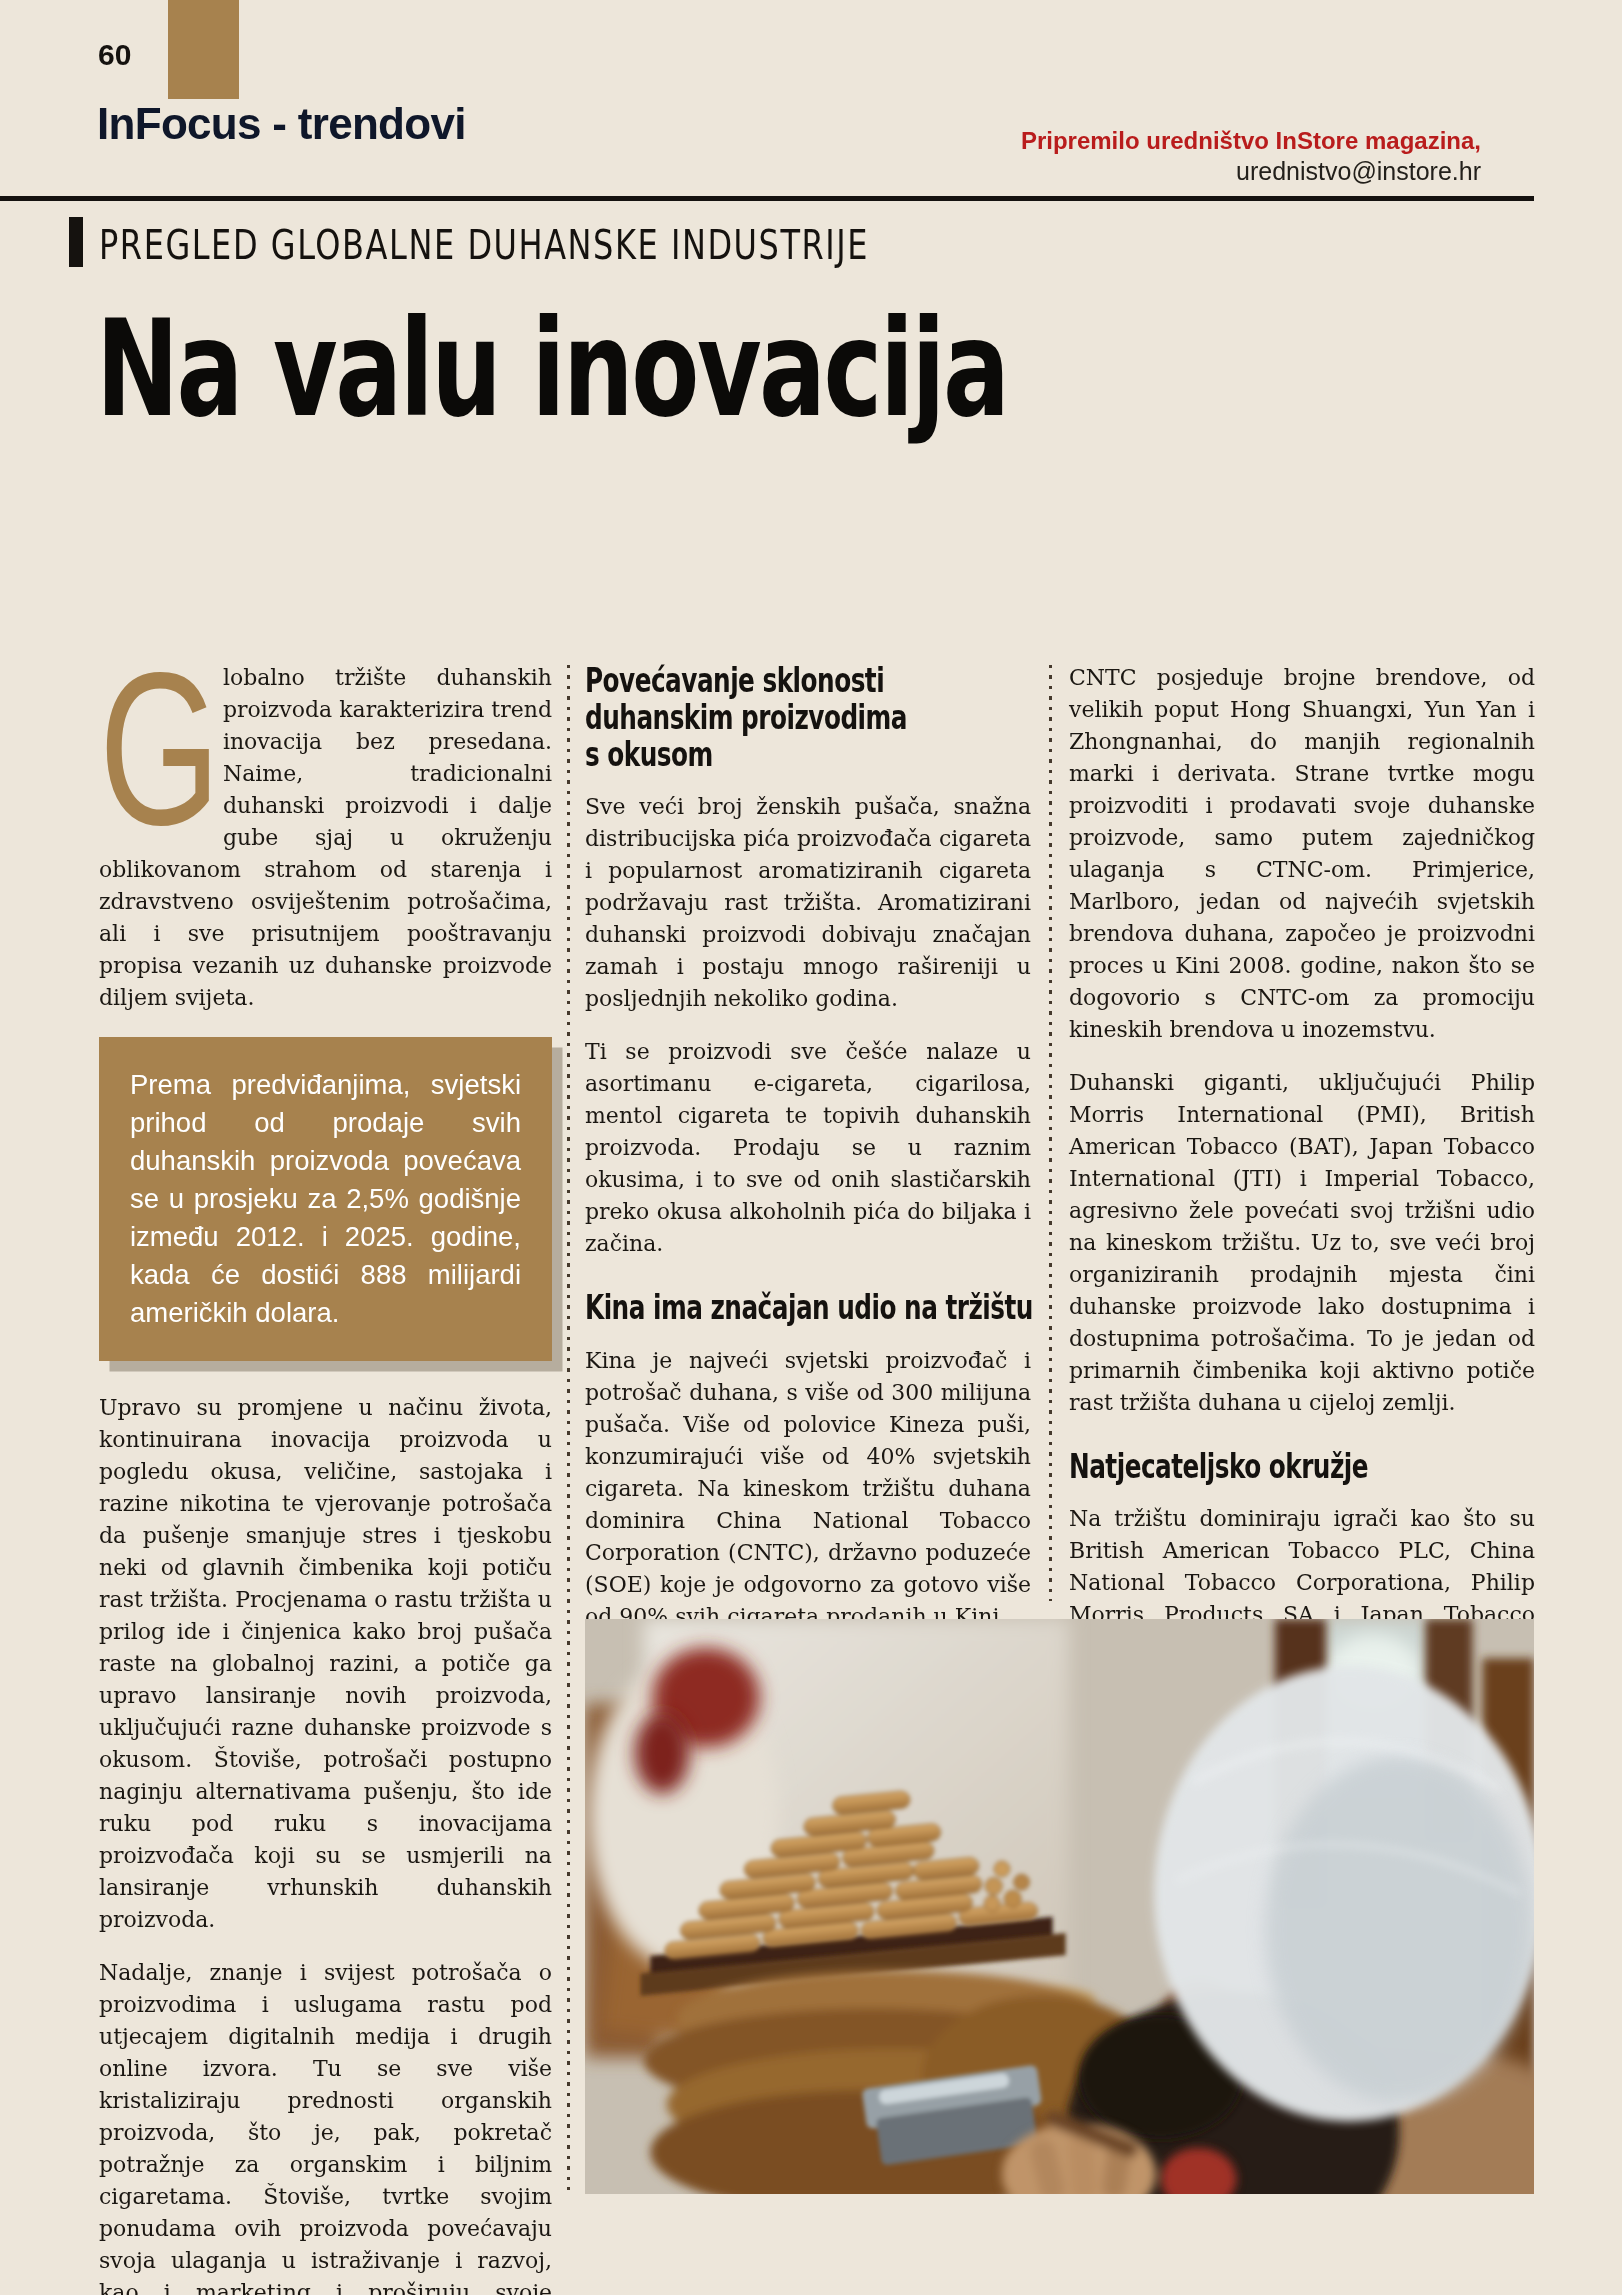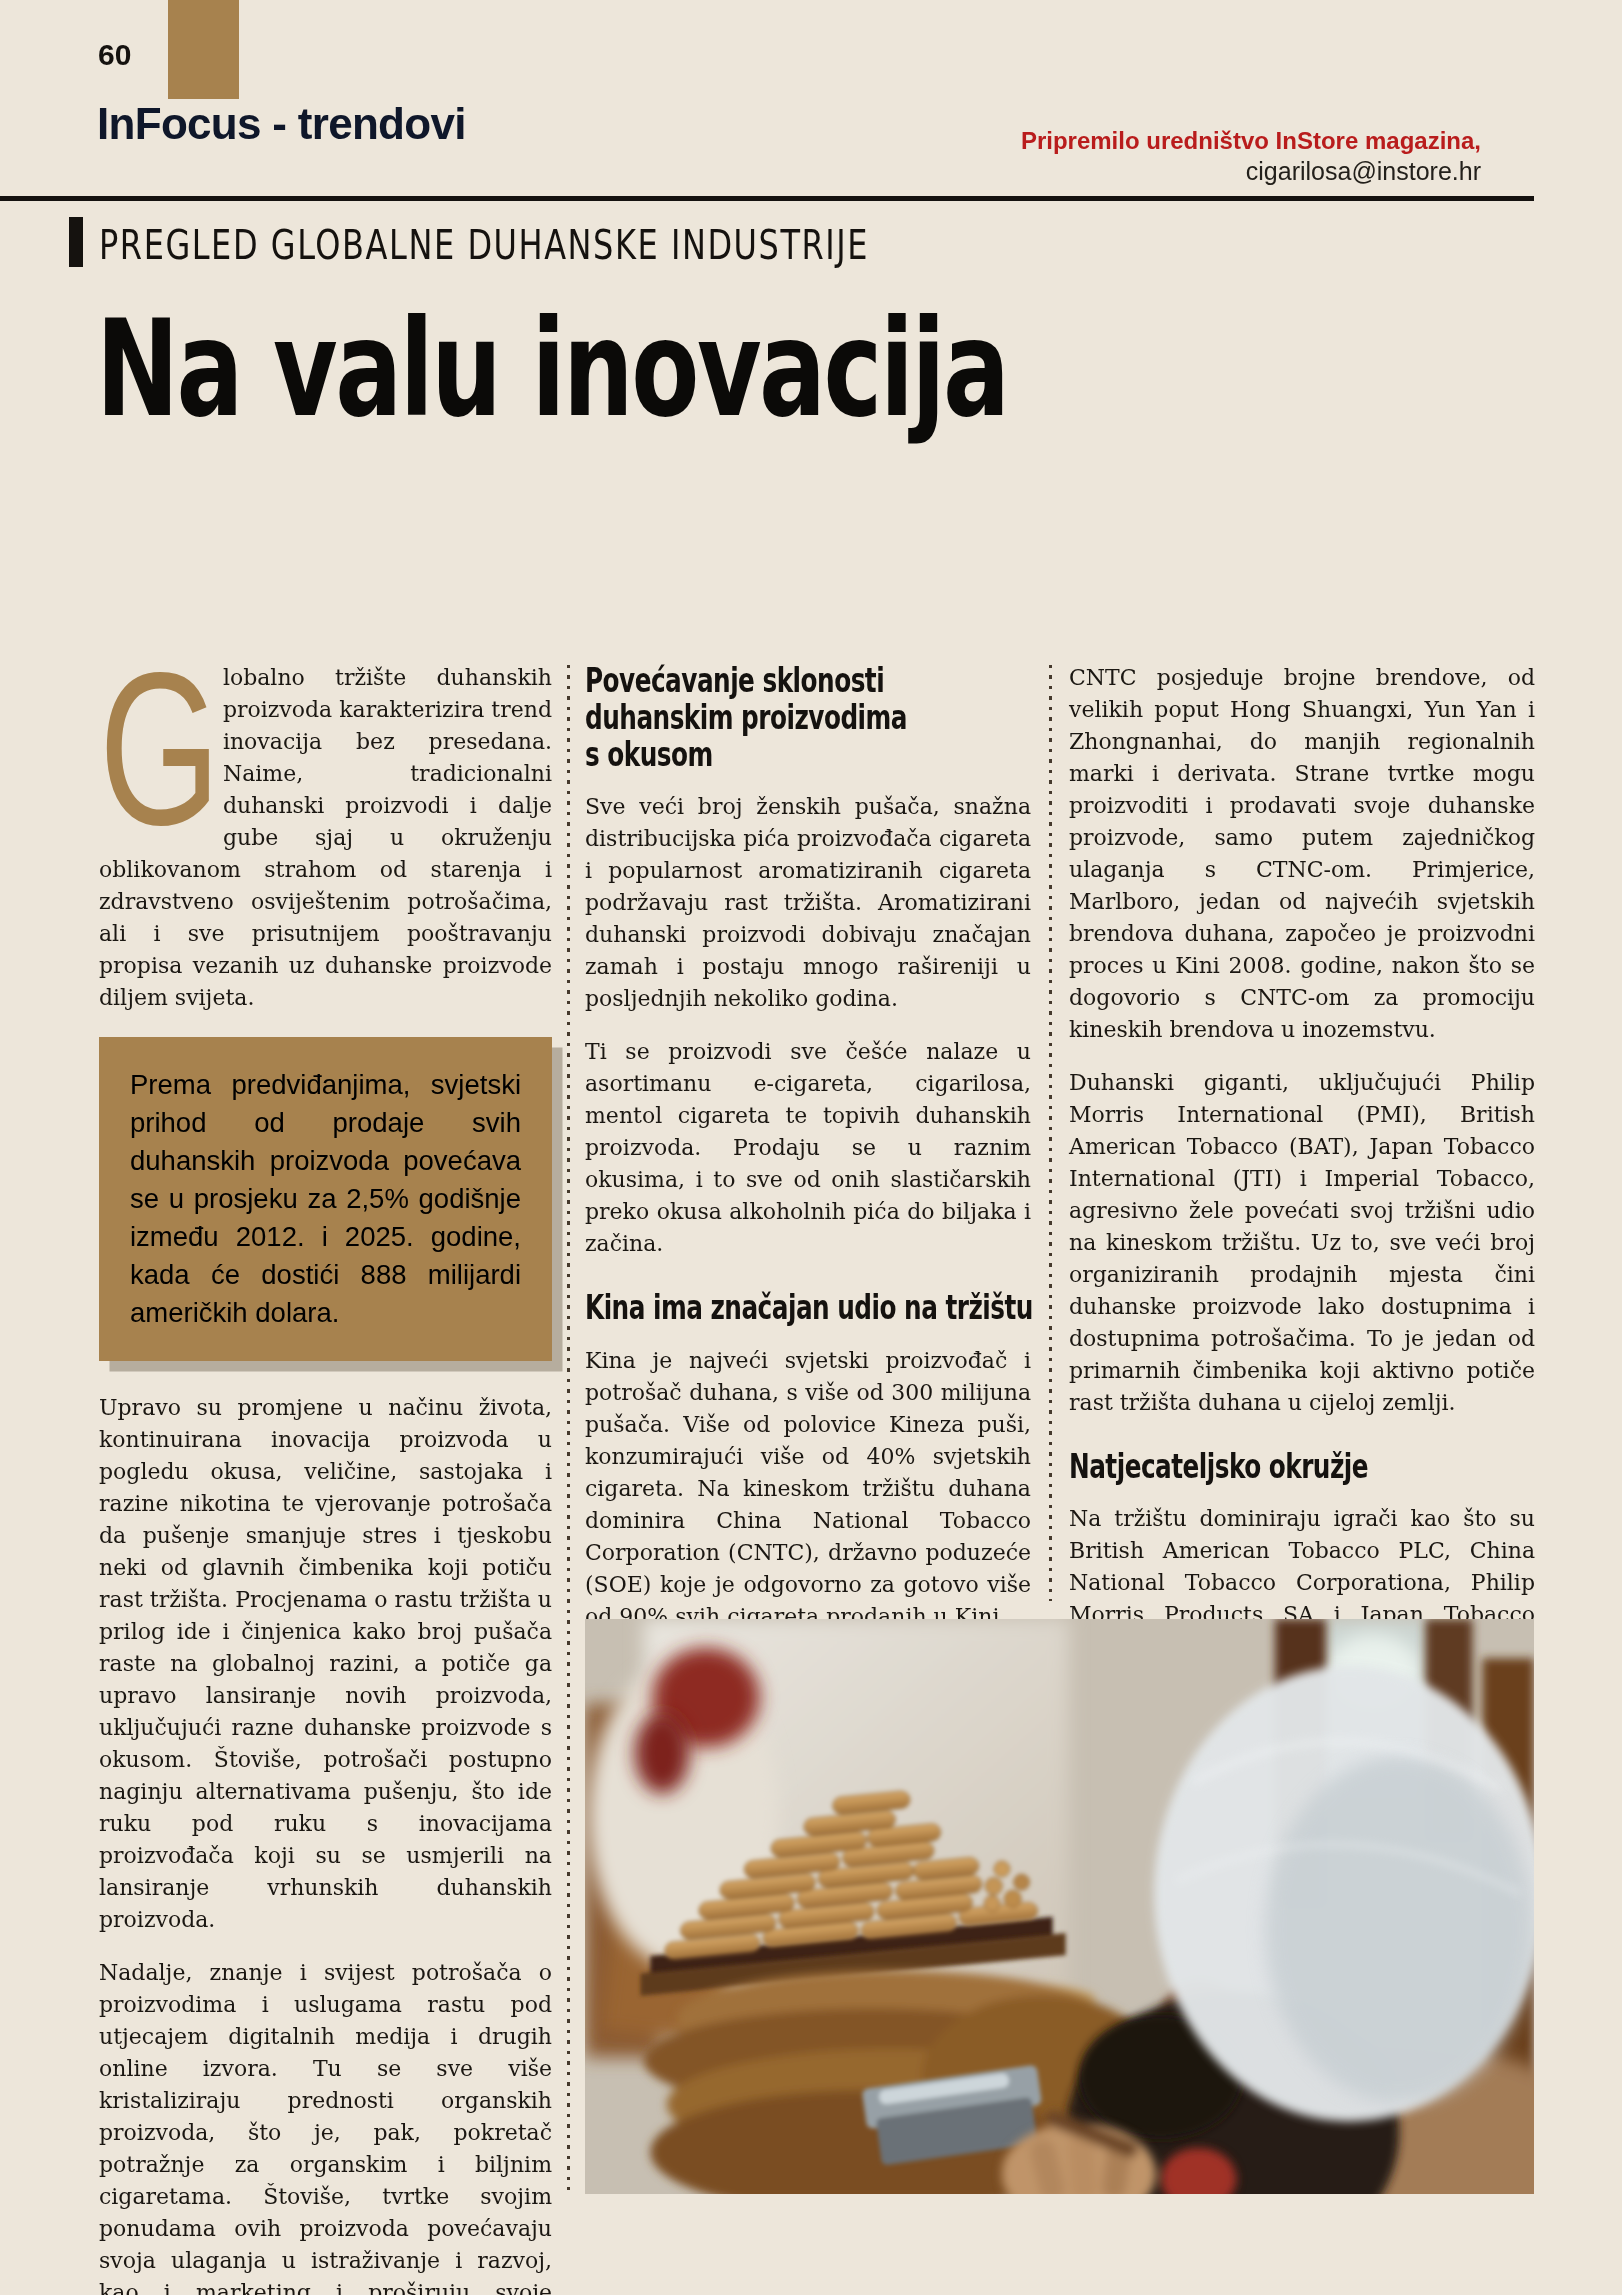--- a/index.html
+++ b/index.html
@@ -33,21 +33,21 @@
 
   
   .col{text-align:justify;}
   .col p{margin:0 0 21px;font-size:22px;line-height:32px;}
   .col-left{left:99px;top:662px;width:453px;}
   .col-mid{left:585px;top:662px;width:446px;}
   .col-right{left:1069px;top:662px;width:466px;}
   .dropcap-box{float:left;width:120px;height:165px;margin:3.9px 3.9px 0 0;position:relative;}
   .dropcap{position:absolute;left:0;top:-25px;font:400 217px/217px "Liberation Sans",sans-serif;color:#a7824e;
     transform:scaleX(.72);transform-origin:left top;}
-  .callout{background:#a7824e;color:#000000;padding:29px 31px;margin:23px 0 31px;
+  .callout{background:#a7824e;color:#ffffff;padding:29px 31px;margin:23px 0 31px;
     font:27.5px/38px "Liberation Sans",sans-serif;text-align:justify;
     box-shadow:10.5px 10.5px 0 rgba(122,110,92,.48);}
   .subhead{font:bold 33px/37px "DejaVu Sans",sans-serif;letter-spacing:-0.7px;color:#15120f;
     transform:scaleX(.75);transform-origin:left top;white-space:pre-line;width:661px;
     margin:0 0 18.3px;text-align:left;}
   .subhead.later{margin-top:29px;}
   .italic{}
 
   
   .col-sep{width:2.6px;background:repeating-linear-gradient(180deg,#45392c 0 3.3px,transparent 3.3px 10.5px);}
@@ -64,21 +64,21 @@
 <div id="page">
 
   <div class="abs page-num">60</div>
   <div class="abs gold-bar"></div>
 
 
   <div class="abs section-title">InFocus - trendovi</div>
 
   <div class="abs prepared">
     <div class="l1">Pripremilo uredništvo InStore magazina,</div>
-    <div class="l2">cigarilosa@instore.hr</div>
+    <div class="l2">urednistvo@instore.hr</div>
   </div>
 
   <div class="abs head-rule"></div>
 
   <div class="abs kicker-bar"></div>
   <div class="abs kicker">PREGLED GLOBALNE DUHANSKE INDUSTRIJE</div>
   <div class="abs big-title">Na valu inovacija</div>
 
   <div class="abs col-sep sep1"></div>
   <div class="abs col-sep sep2"></div>

